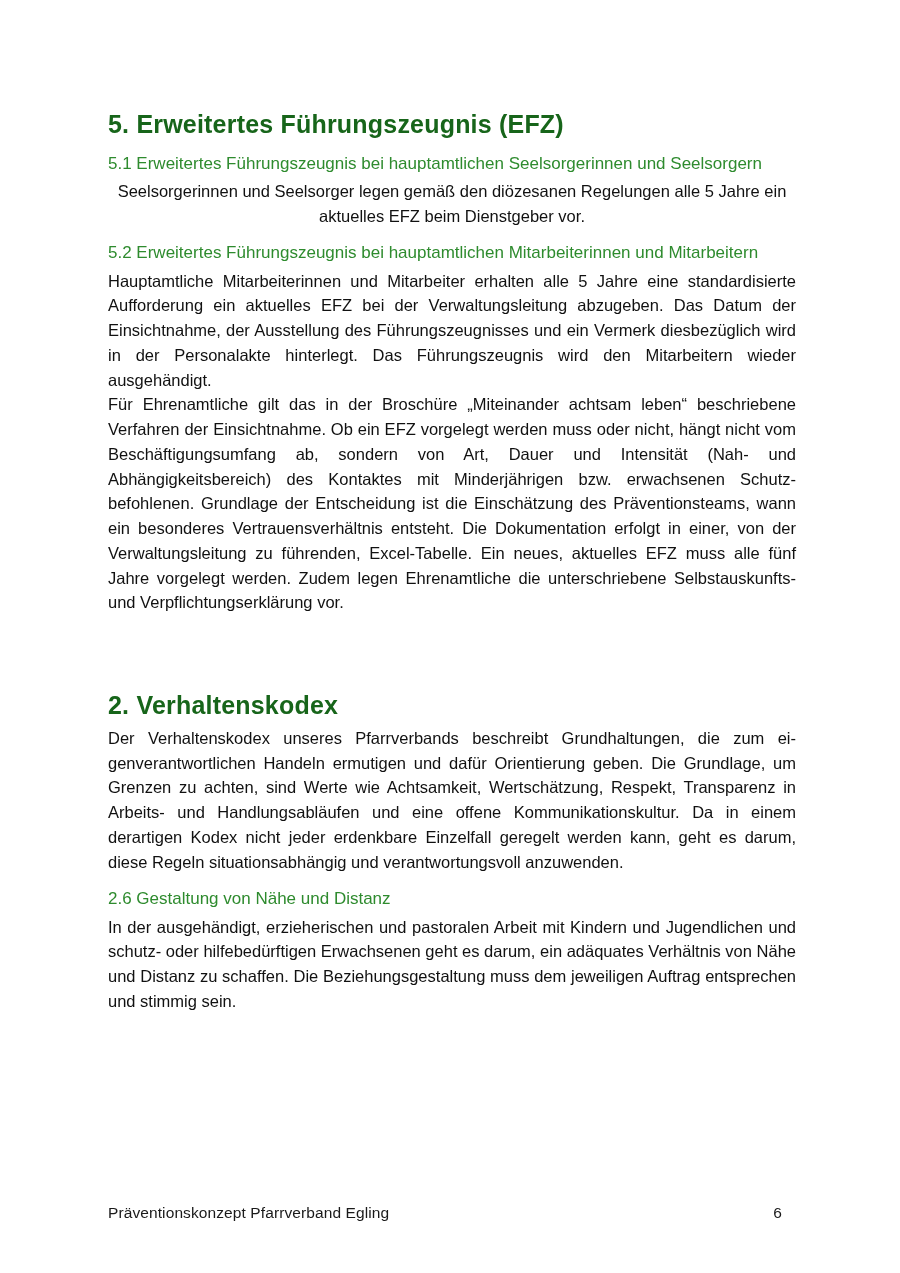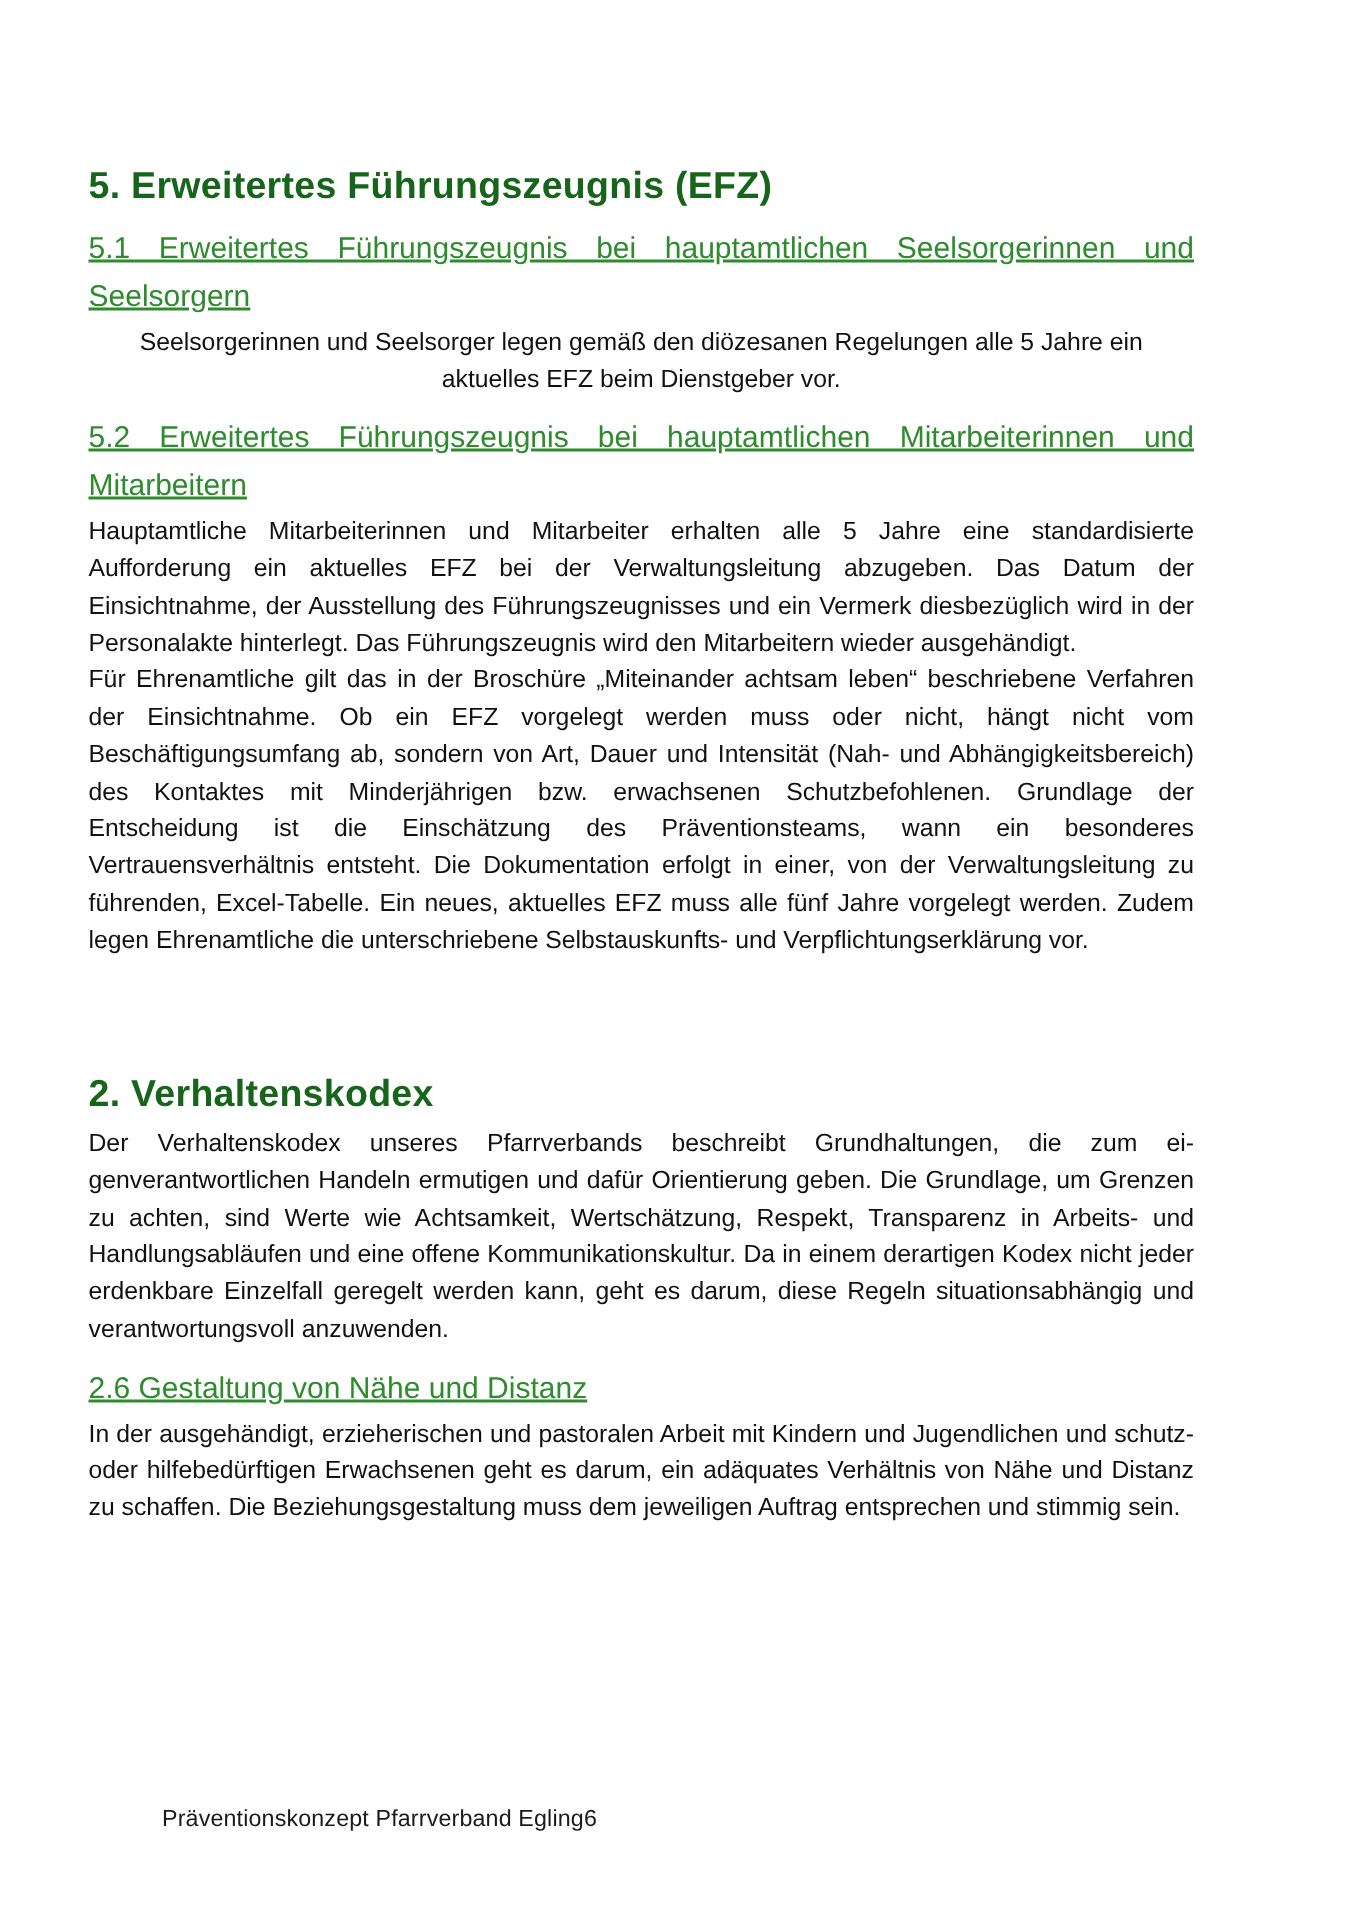--- a/index.html
+++ b/index.html
@@ -14,57 +14,56 @@
     width: 900px;
     height: 1273px;
     font-family: "Liberation Sans", sans-serif;
     overflow: hidden;
   }
   .page {
     position: relative;
     width: 900px;
     height: 1273px;
     background: #ffffff;
-    padding: 110px 104px 0 59px;
+    padding: 110px 104px 0 108px;
   }
   h1 {
     font-size: 25px;
     font-weight: 700;
     line-height: 1.15;
     color: var(--heading1, #17651a);
     margin: 0 0 6px 0;
     letter-spacing: 0.2px;
   }
   h1.chapter-gap { margin-top: 76px; }
   h2 {
-    font-size: 20px;
+    font-size: 17px;
     font-weight: 400;
     line-height: 1.6;
     color: var(--heading2, #2e8b2e);
     margin: 11px 0 2px 0;
     text-align: justify;
-    text-decoration: underline;
   }
   p.body {
     font-size: 16.5px;
     line-height: 1.5;
     color: var(--bodytext, #111);
     text-align: justify;
     hyphens: manual;
     -webkit-hyphens: manual;
     margin: 0;
   }
   p.body.align-left { text-align: center; }
   .footer {
     position: absolute;
     left: 108px;
     right: 118px;
     top: 1204px;
     display: flex;
-    justify-content: flex-start;
+    justify-content: space-between;
     align-items: baseline;
     font-size: 15.5px;
     color: var(--footertext, #1a1a1a);
     letter-spacing: 0.1px;
   }
 </style>
 </head>
 <body>
 
 <div class="page">

